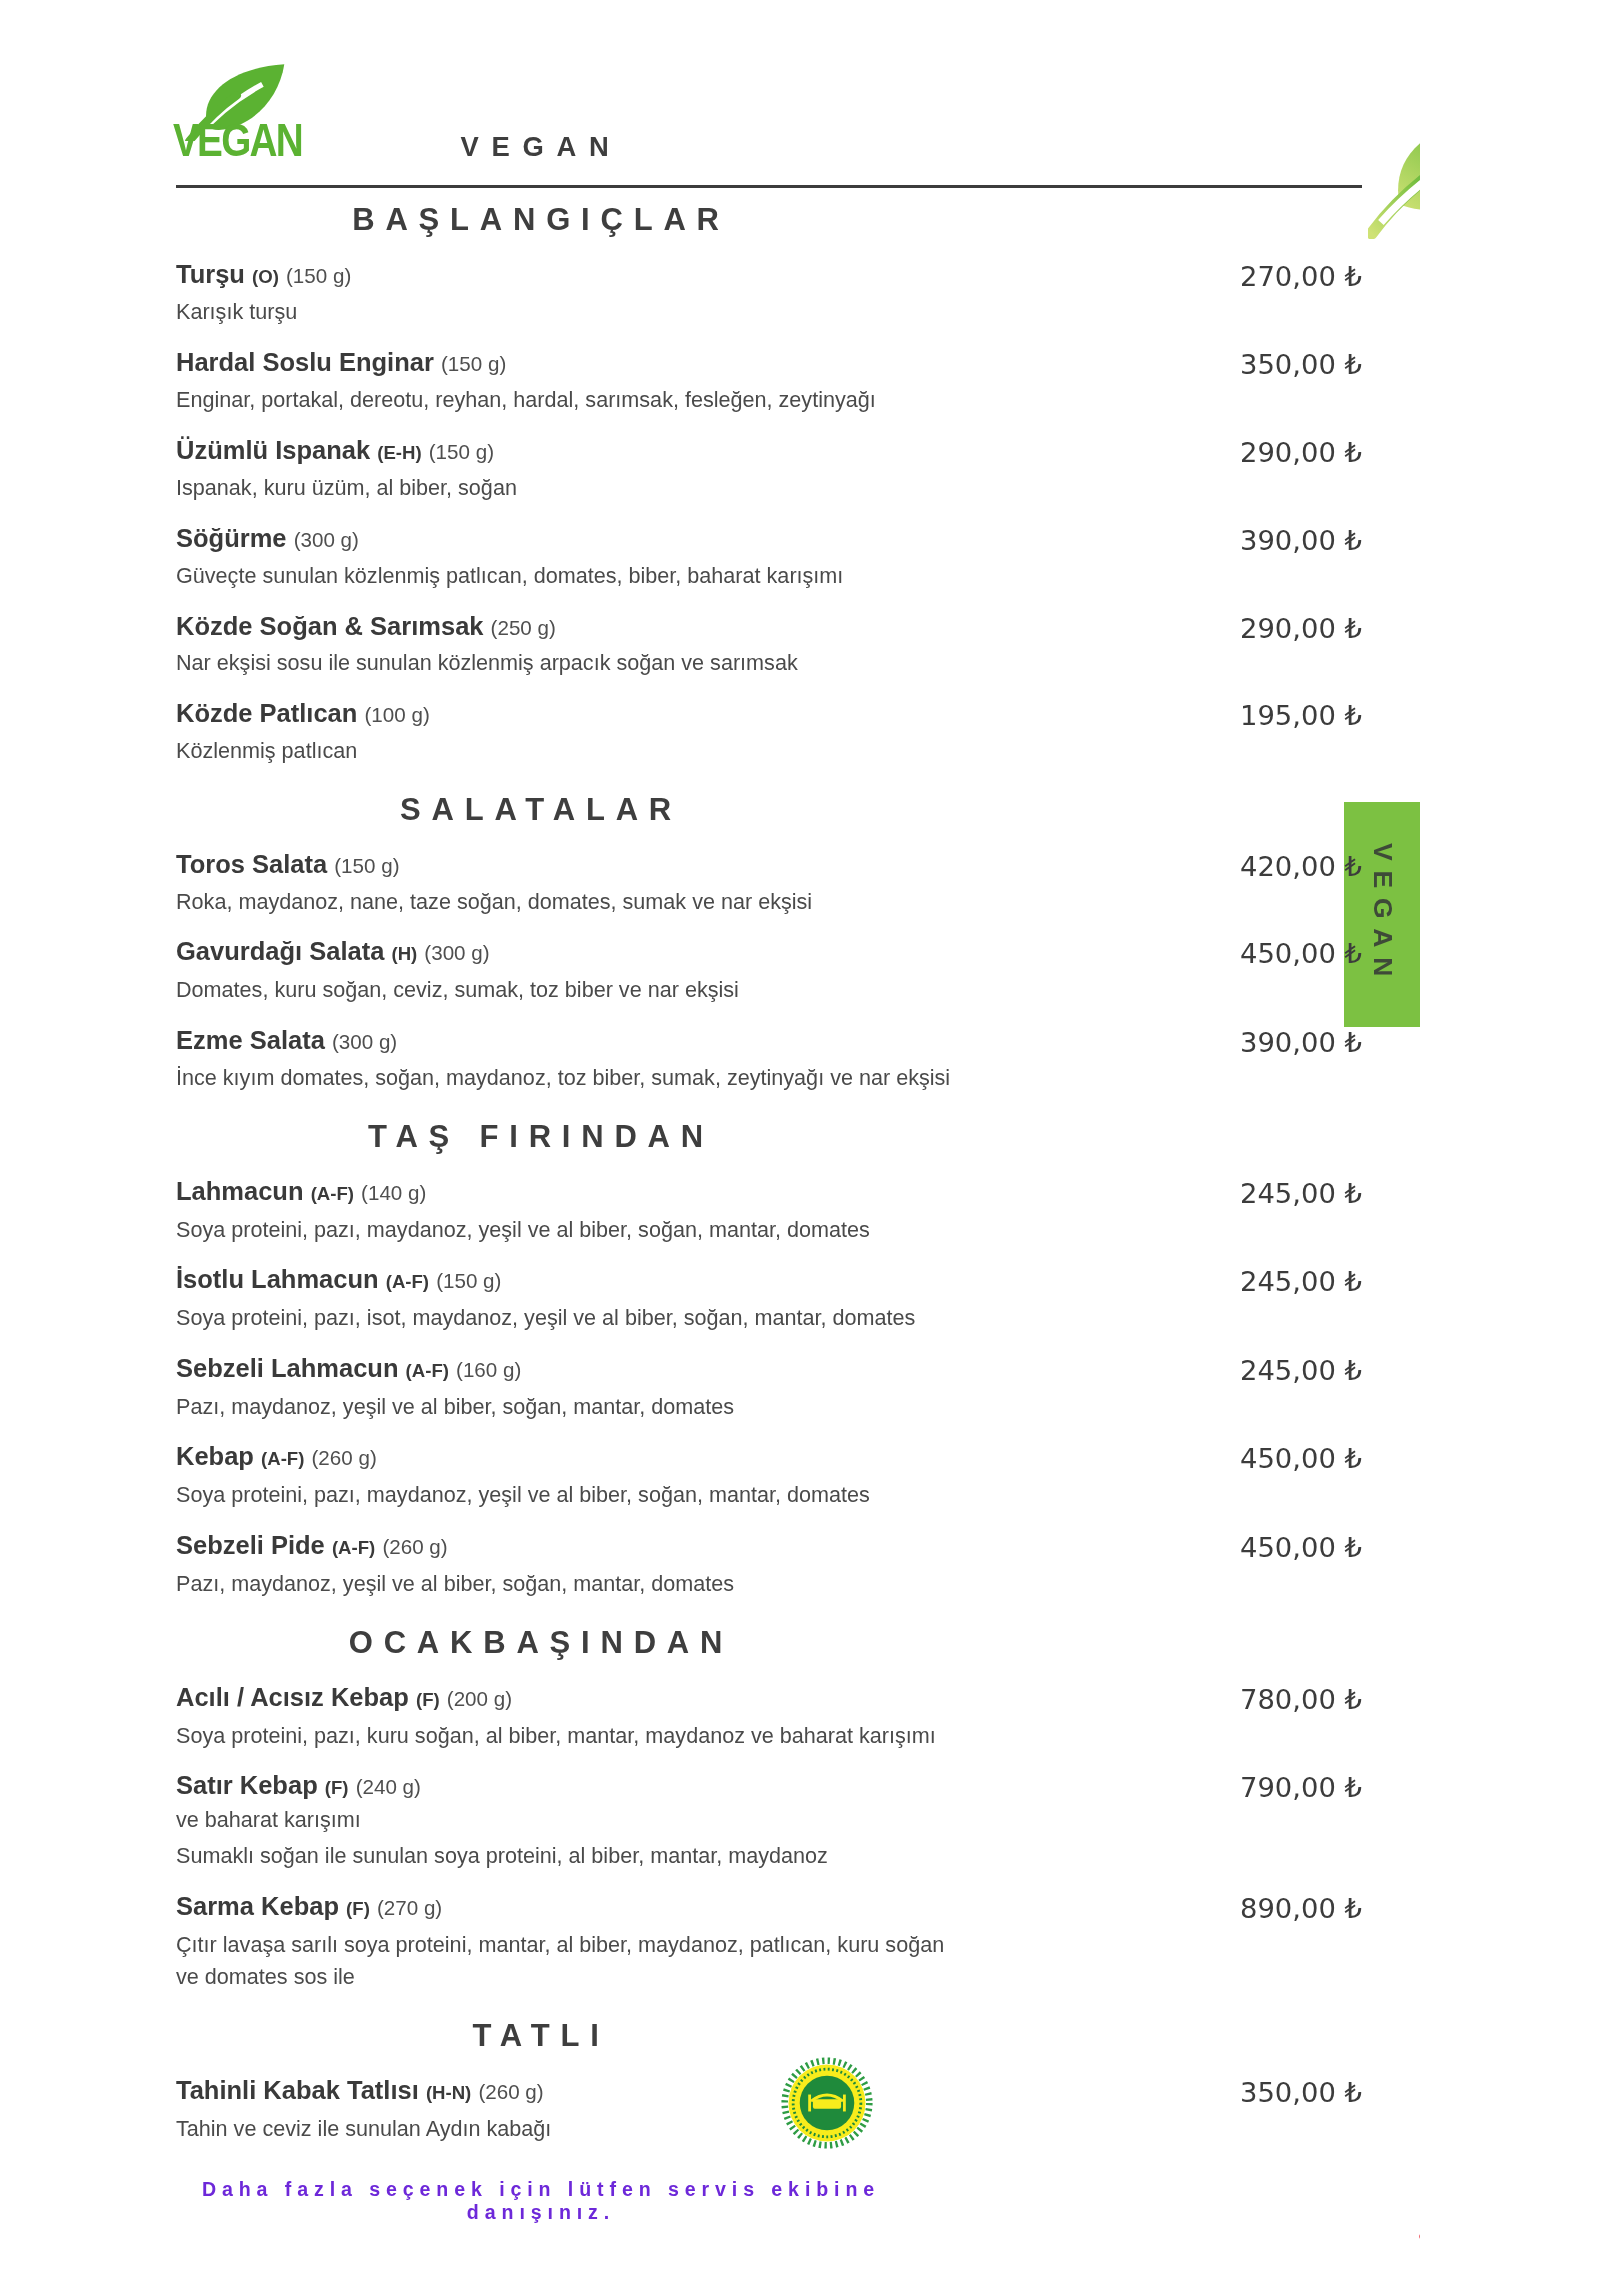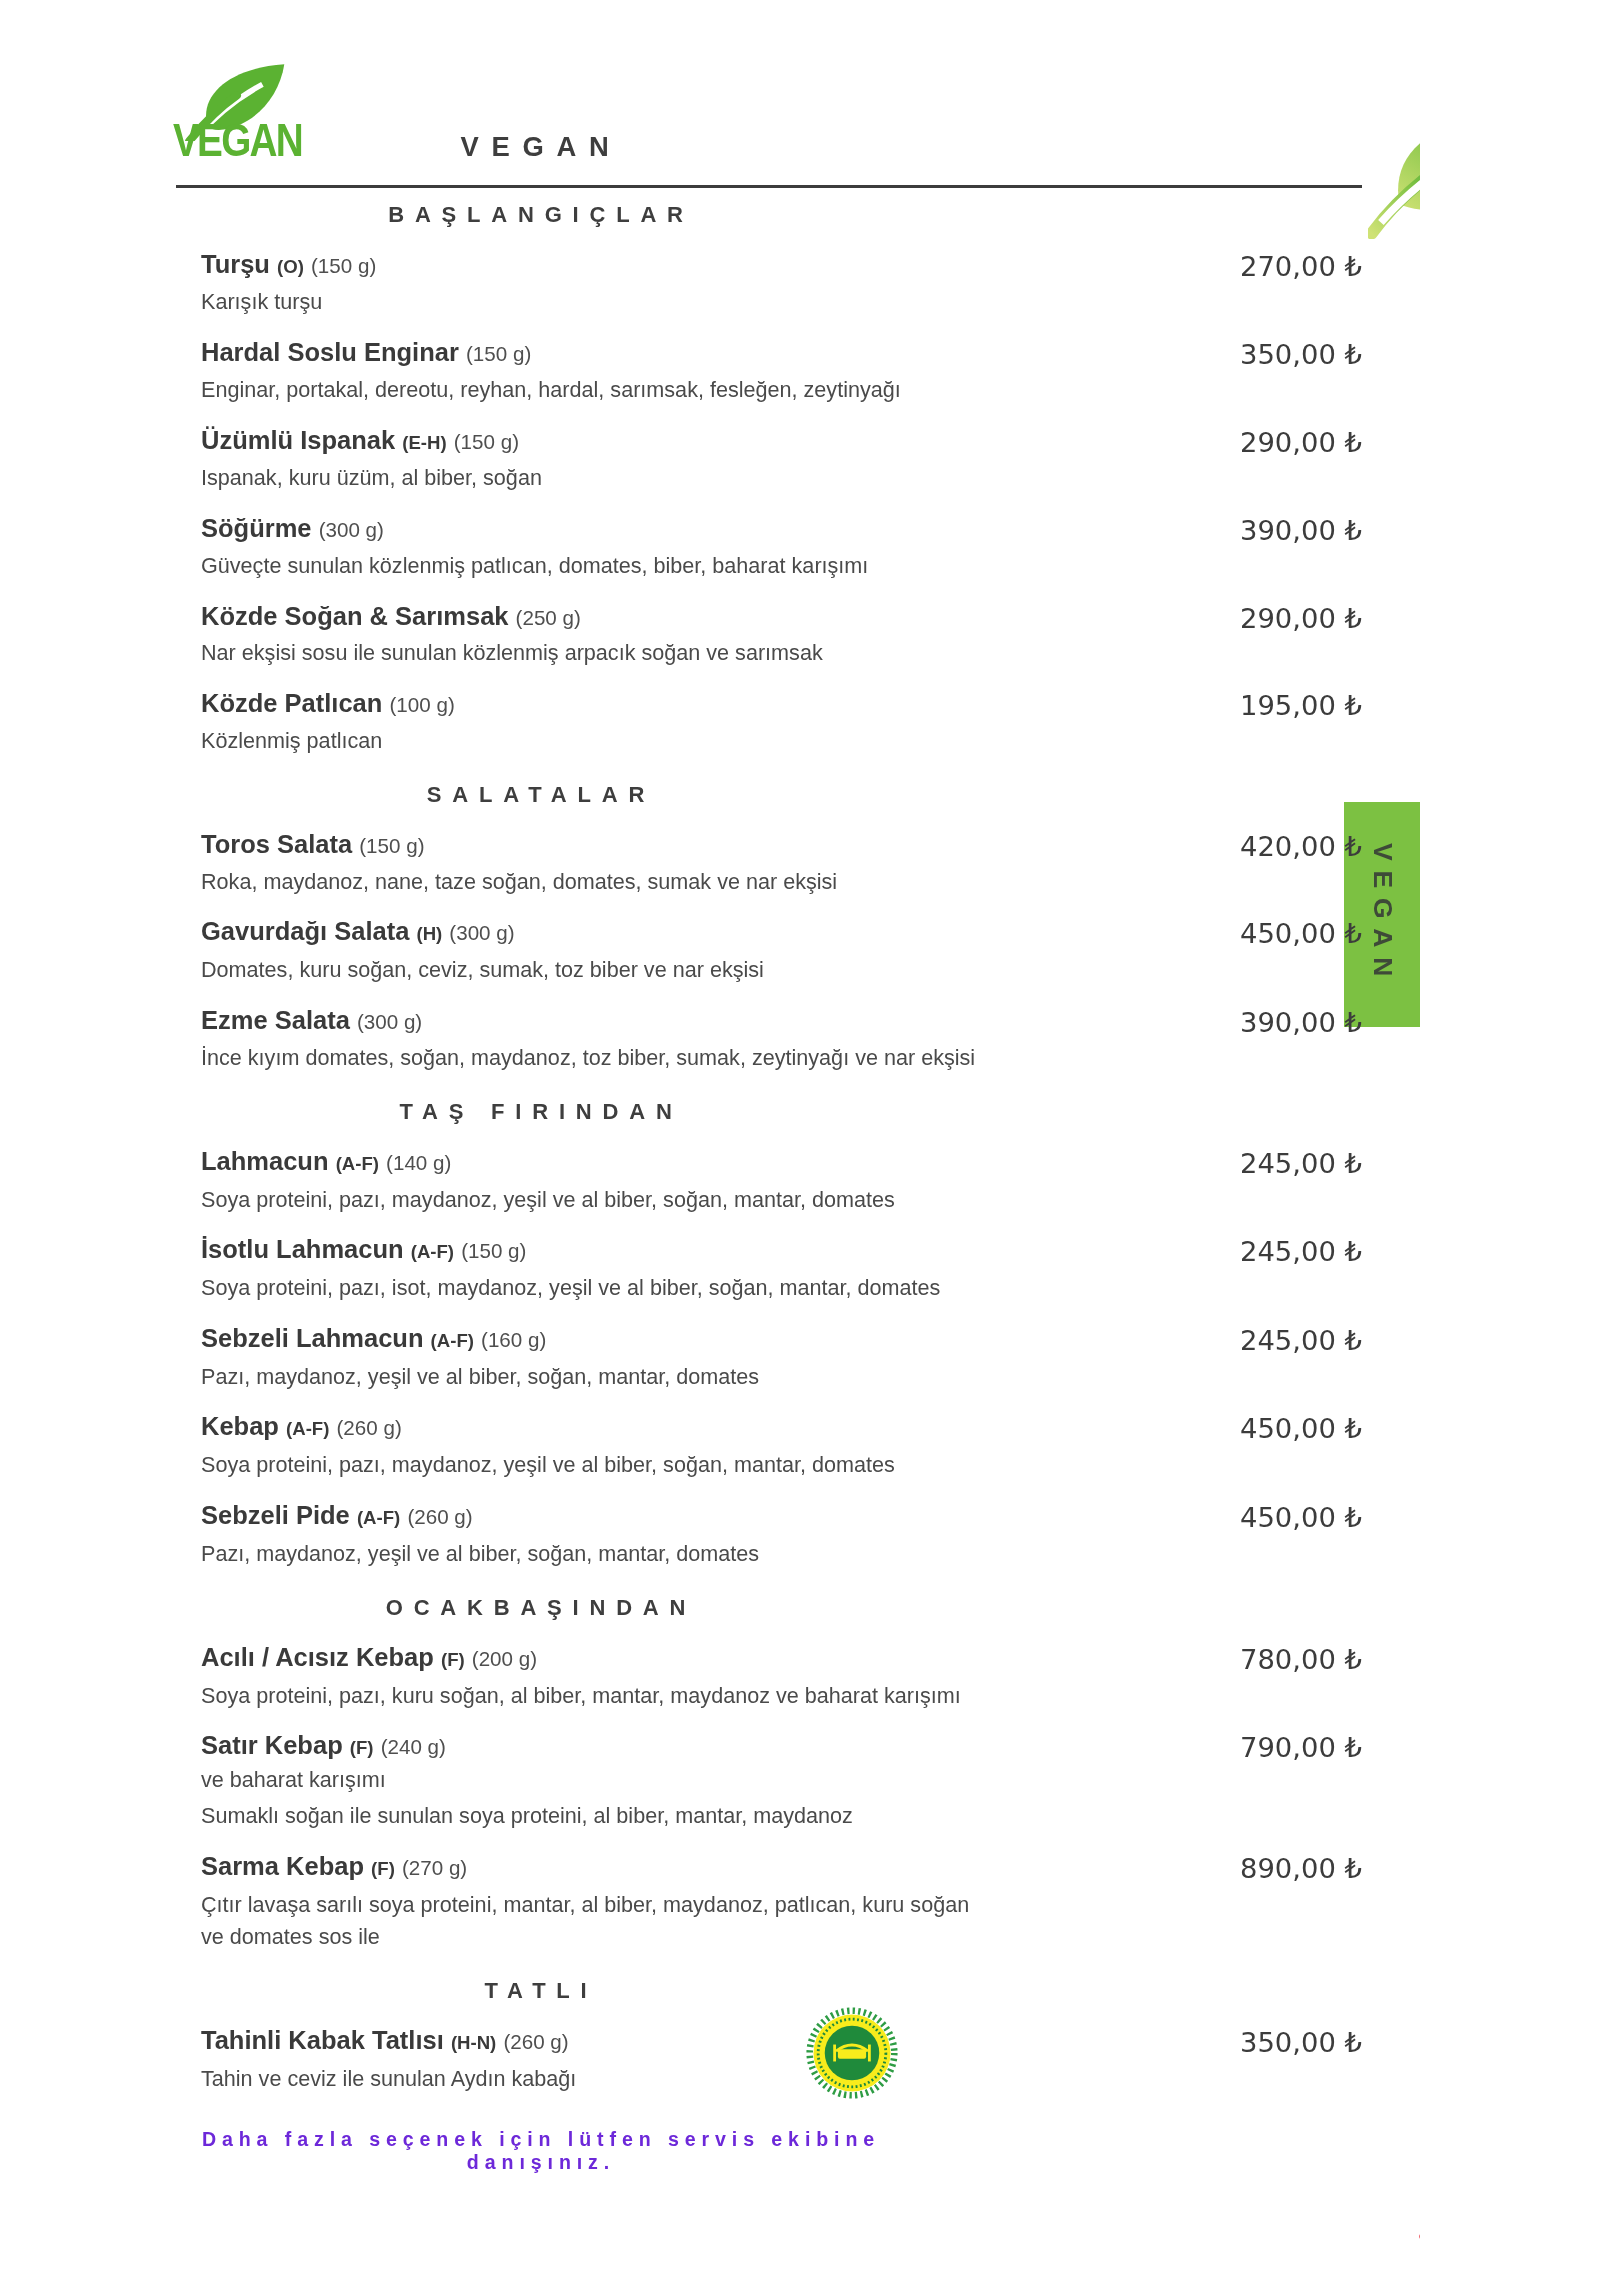--- a/index.html
+++ b/index.html
@@ -24,25 +24,25 @@
   .side-tab{
     position:absolute;right:0;top:802px;width:76px;height:225px;background:#7cc142;
     display:flex;align-items:center;justify-content:center;
   }
   .side-tab-label{
     writing-mode:vertical-rl;font-size:26.5px;font-weight:700;letter-spacing:9.8px;color:#3e4a38;
   }
   
   .content{position:absolute;left:176px;top:202px;width:1186px;}
   .section-title{
-    width:730px;text-align:center;font-size:22px;font-weight:700;letter-spacing:10.8px;
+    width:730px;text-align:center;font-size:31px;font-weight:700;letter-spacing:10.8px;
     color:#3e3e3e;margin:25.5px 0 19.6px;
   }
   .section:first-child .section-title{margin-top:0;}
-  .item{position:relative;margin-bottom:17.6px;margin-left:25px;}
+  .item{position:relative;margin-bottom:17.6px;}
   .head{font-size:25.5px;line-height:33px;color:#3a3a3a;}
   .name{font-weight:700;}
   .codes{font-weight:700;font-size:18.6px;}
   .weight{font-size:20.6px;color:#4f4f4f;font-weight:400;}
   .price{
     position:absolute;right:0;top:2px;font-size:27.4px;color:#3c3c3c;font-weight:400;
     font-family:"DejaVu Sans","Liberation Sans",sans-serif;
   }
   .desc{font-size:21.6px;line-height:32px;color:#4a4a4a;margin-top:3.9px;max-width:970px;font-weight:400;}
   .dessert-badge{position:absolute;left:604px;top:-17.6px;}

